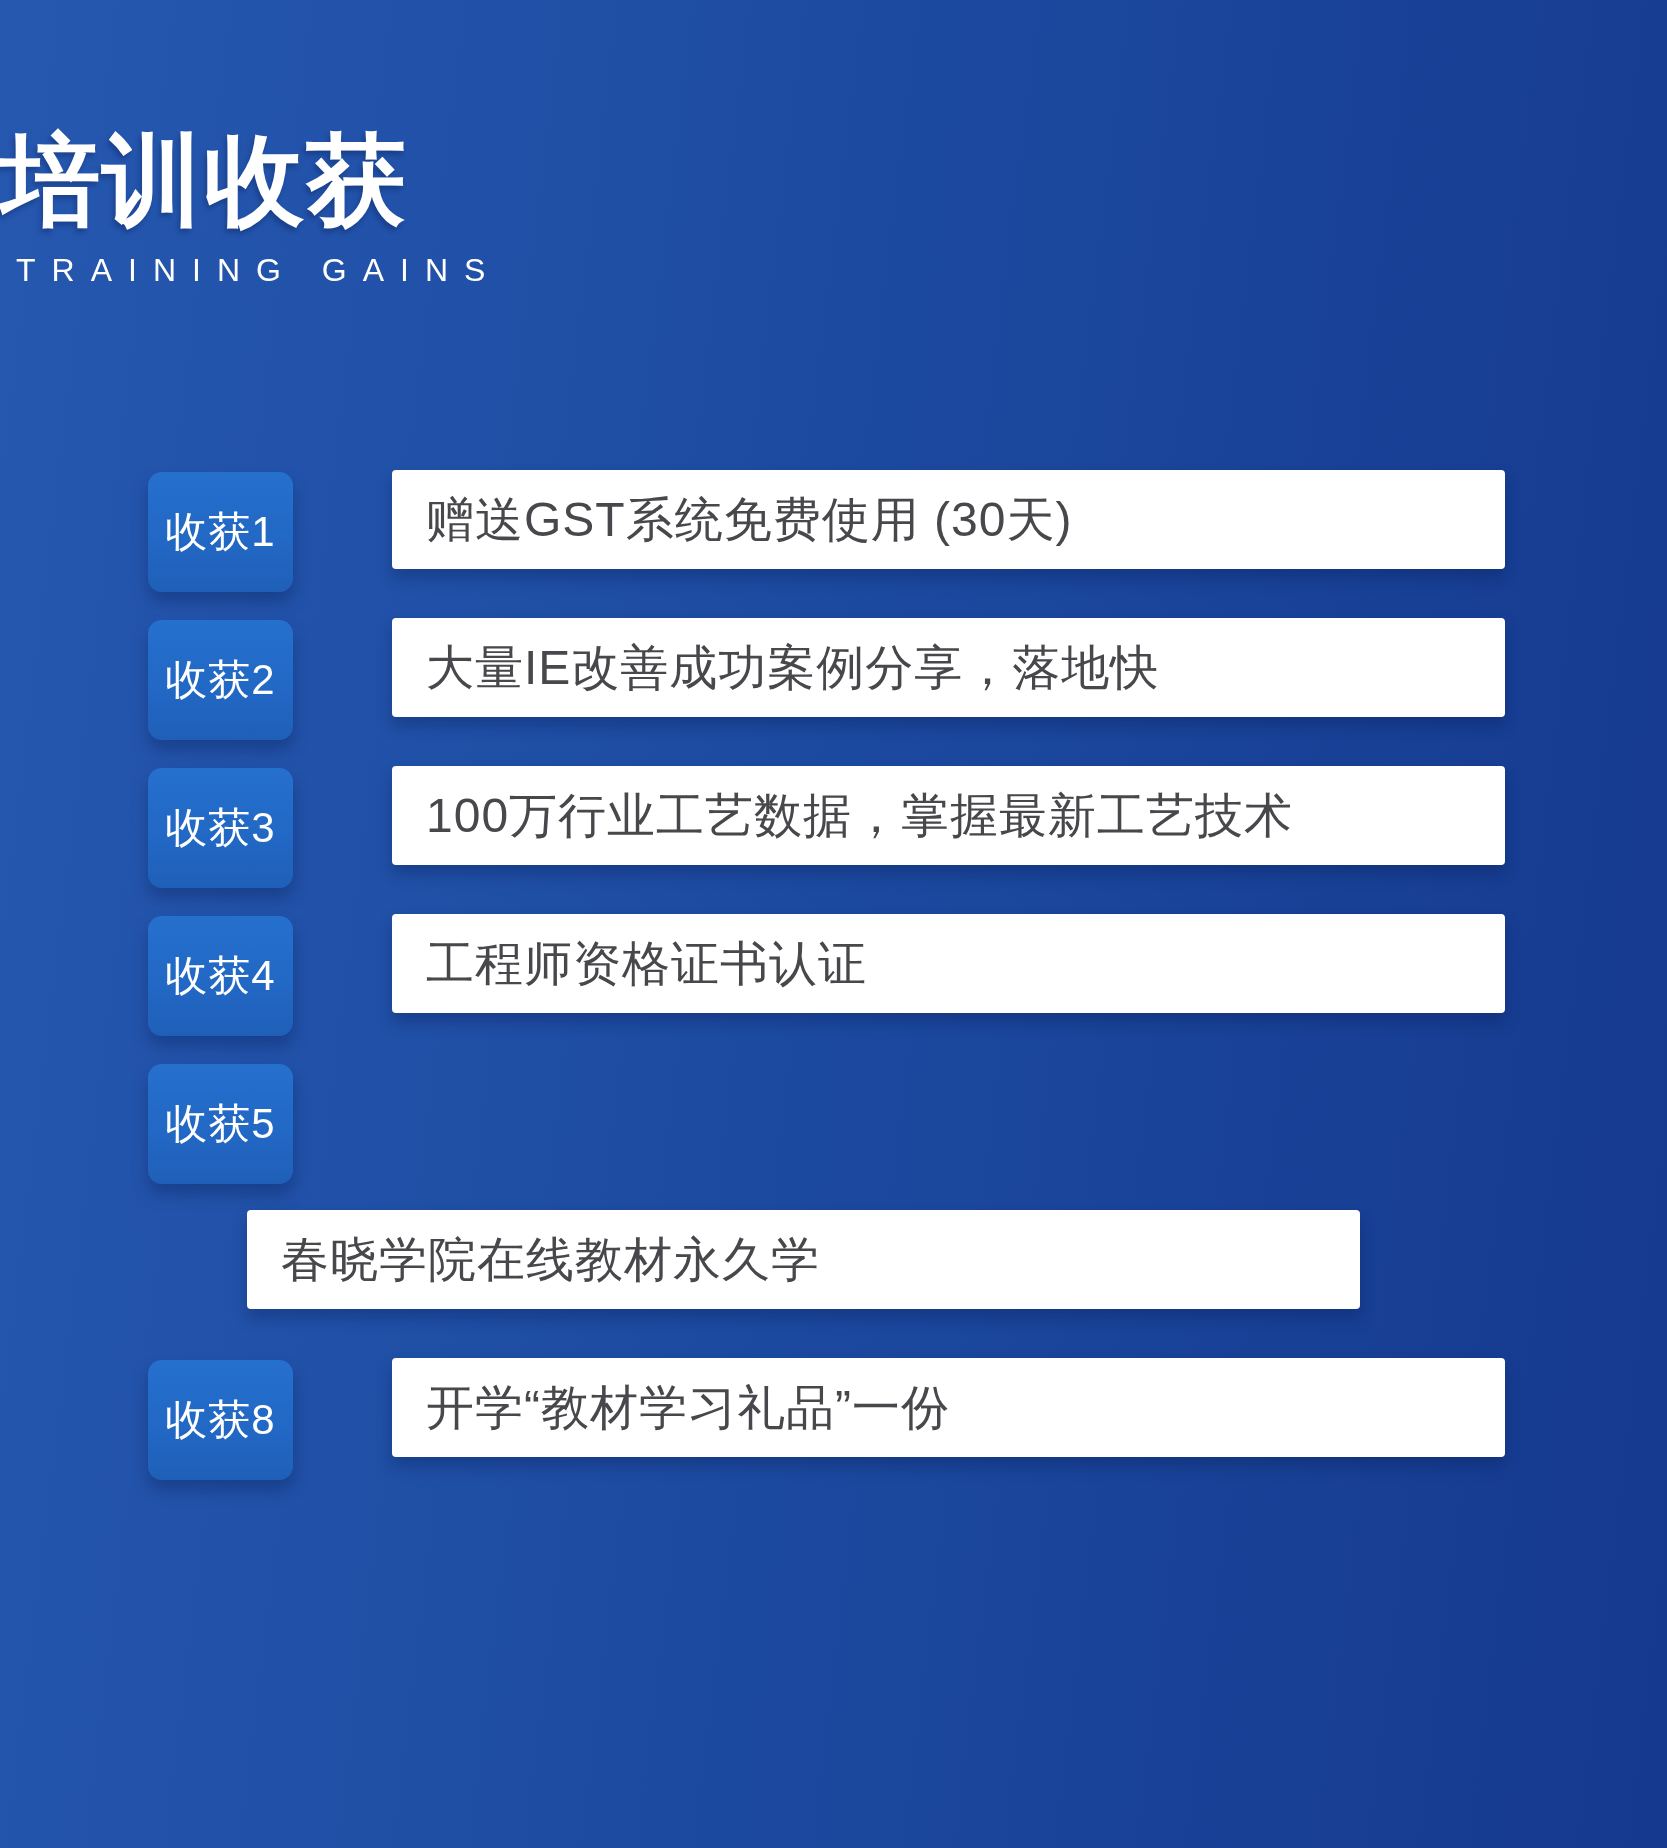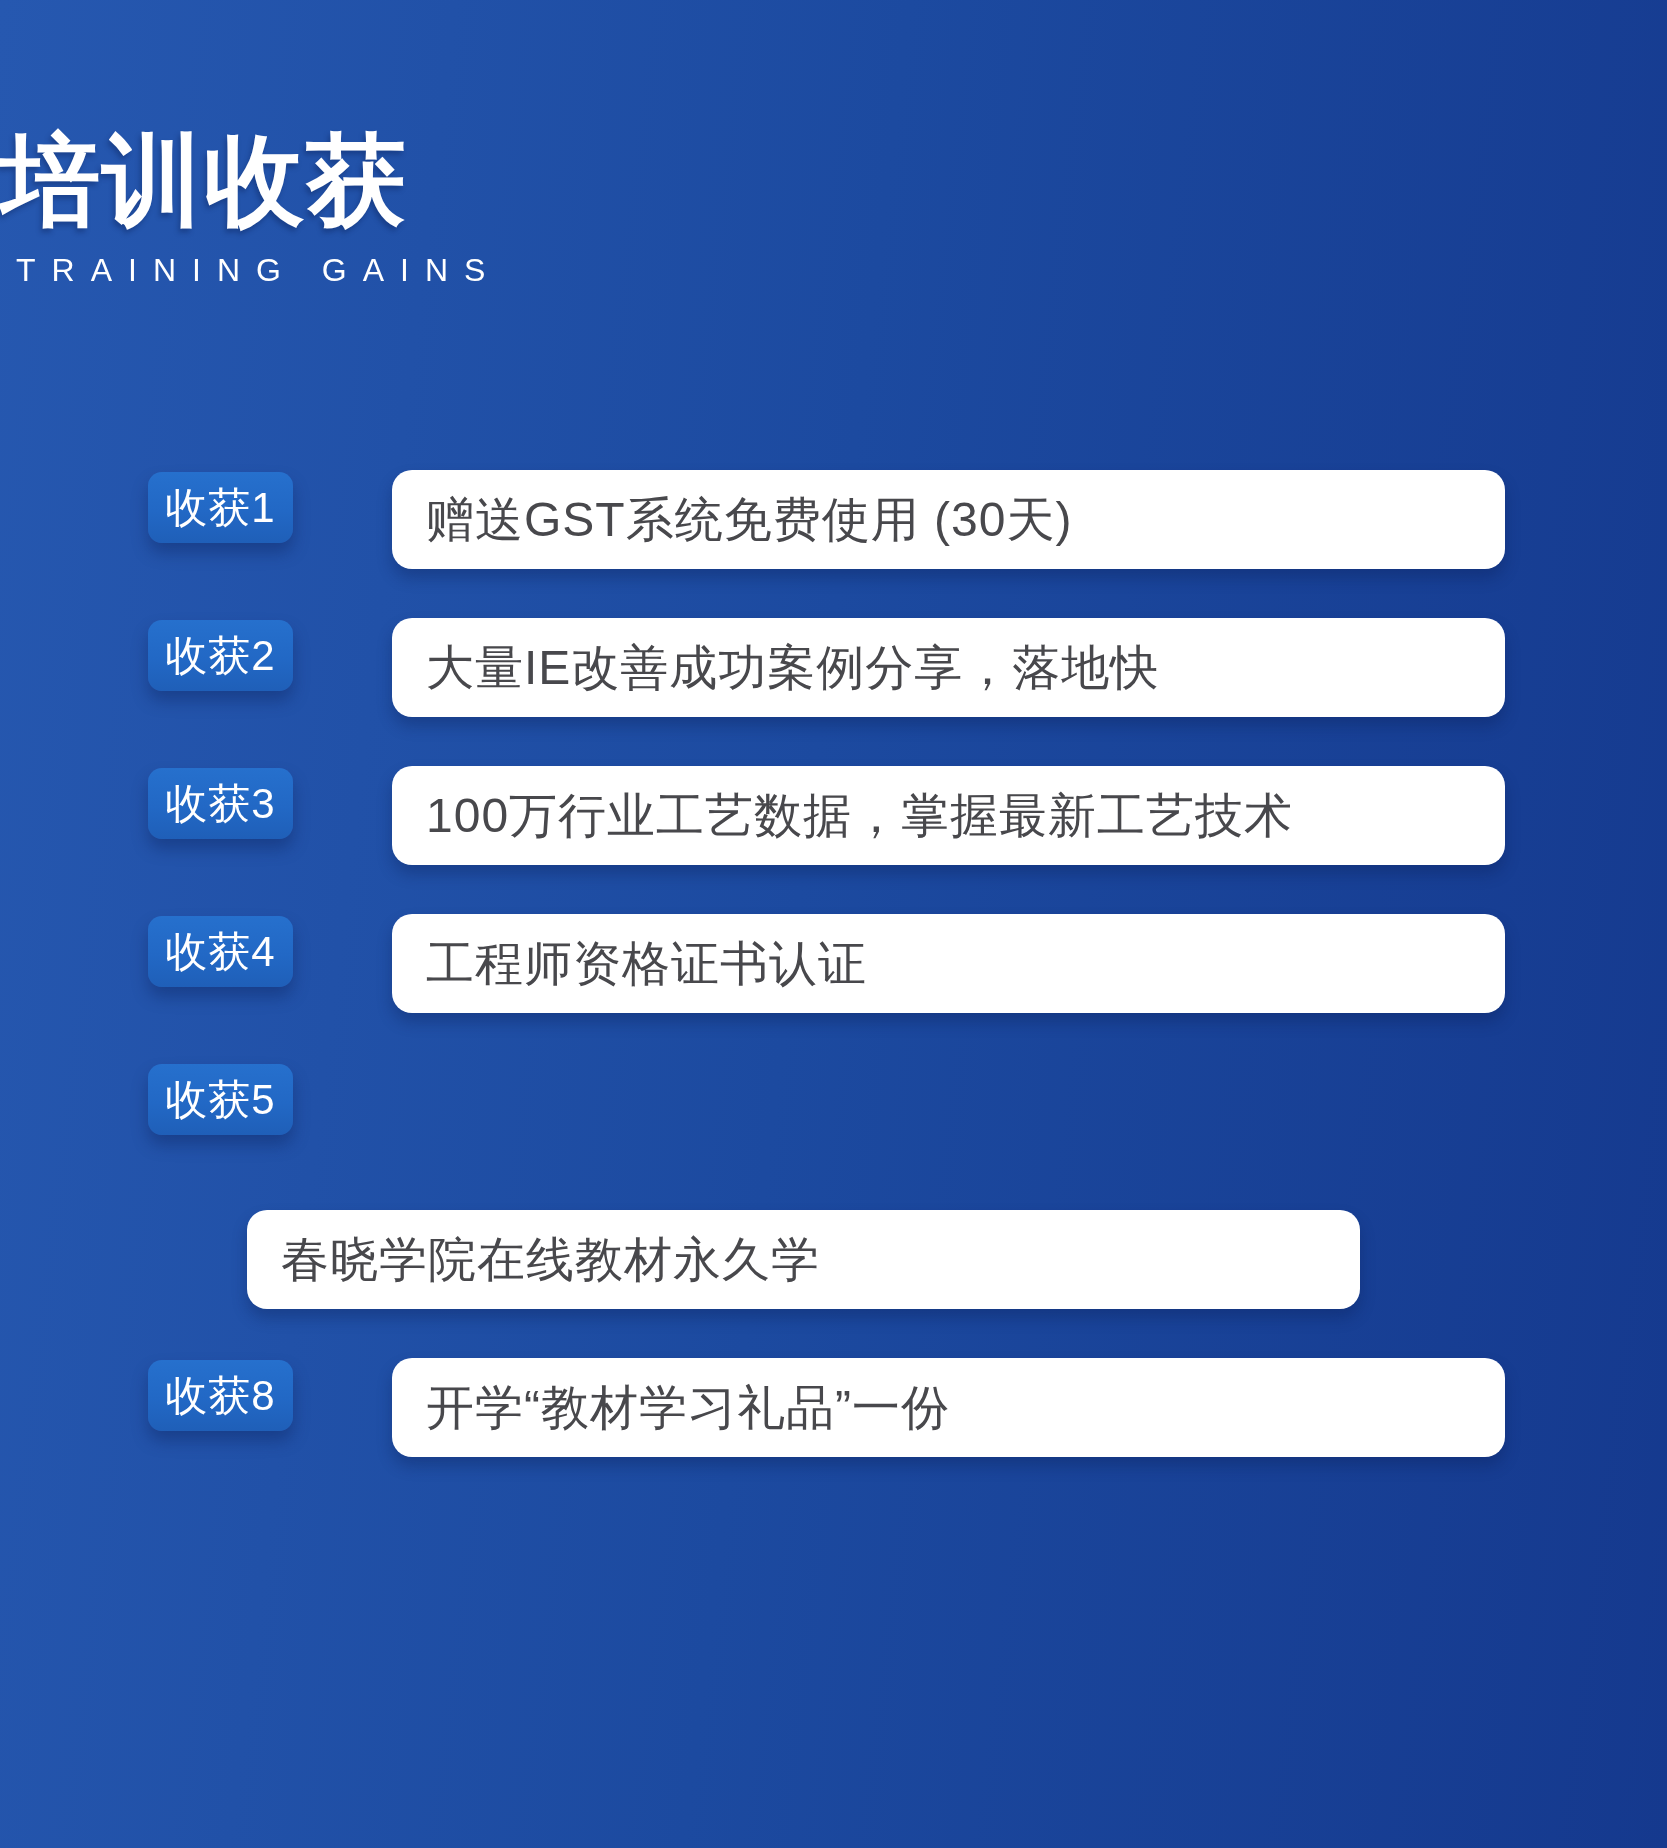--- a/index.html
+++ b/index.html
@@ -53,21 +53,21 @@
     width:100%;
   }
   .row{
     display:flex;
     align-items:stretch;
     height:99px;
     margin:0 0 49px 148px;
   }
   .badge{
     width:145px;
-    height:71px;
+    height:120px;
     margin-top:2px;
     flex:0 0 auto;
     display:flex;
     align-items:center;
     justify-content:center;
     border-radius:14px;
     background:linear-gradient(180deg,#2670cd 0%,var(--badge-bg) 55%,#1f5fb8 100%);
     box-shadow:0 10px 16px rgba(8,28,82,0.35);
   }
   .badge-label{
@@ -76,21 +76,21 @@
     letter-spacing:1px;
   }
   .card{
     width:1113px;
     height:99px;
     margin-left:99px;
     flex:0 0 auto;
     display:flex;
     align-items:center;
     padding-left:34px;
-    border-radius:20px;
+    border-radius:4px;
     background:var(--card-bg);
     box-shadow:0 9px 15px rgba(8,28,82,0.32);
   }
   .card-text{
     color:var(--card-text);
     font-size:48px;
     letter-spacing:1px;
     white-space:nowrap;
   }
 </style>

